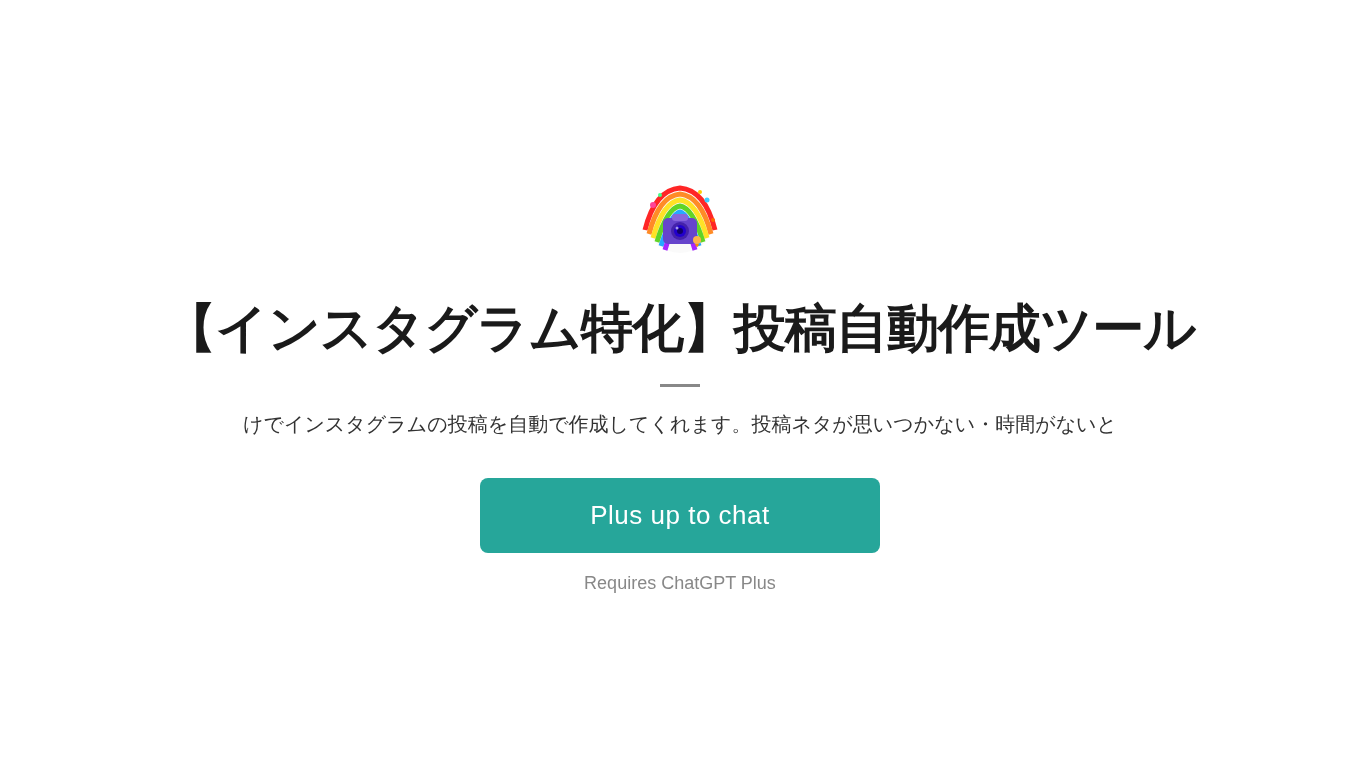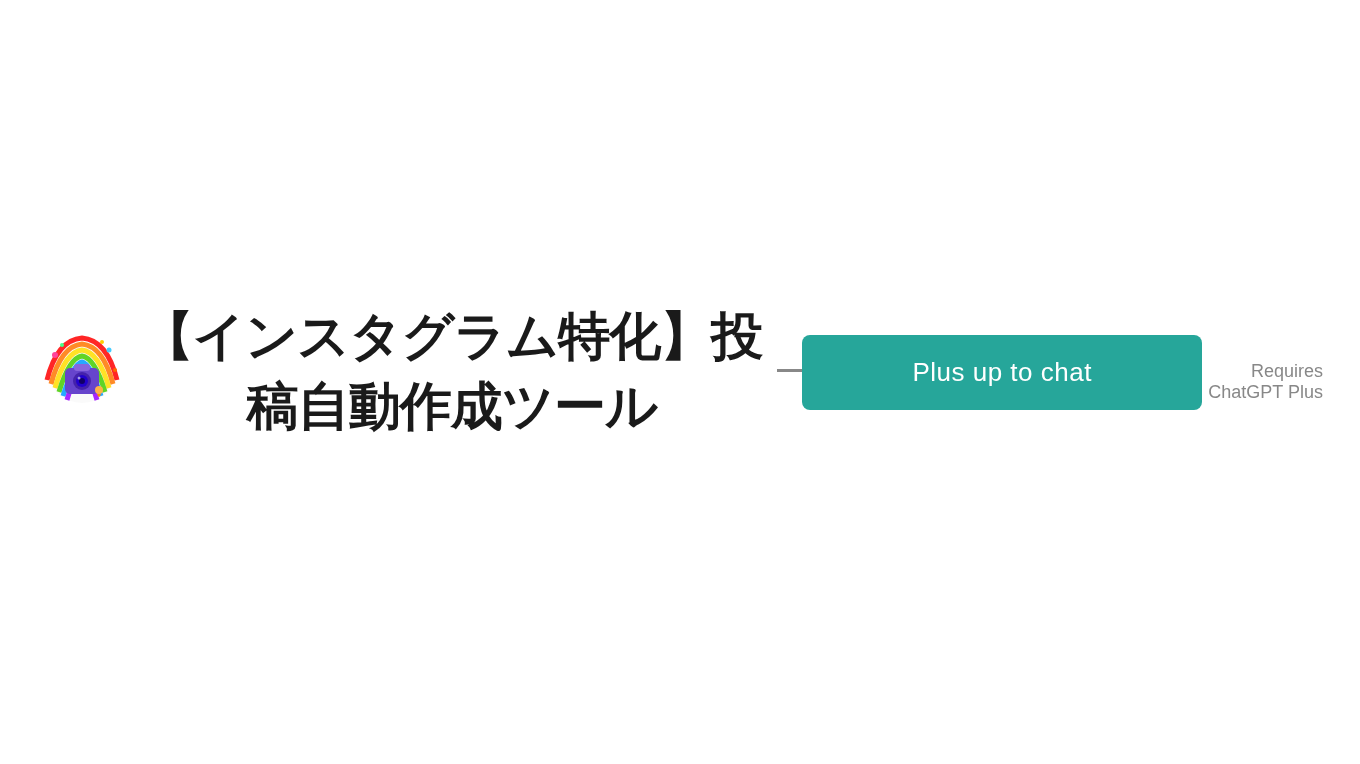--- a/index.html
+++ b/index.html
@@ -14,24 +14,24 @@
       background: #ffffff;
       font-family: -apple-system, BlinkMacSystemFont, 'Segoe UI', 'Hiragino Sans', 'Yu Gothic', sans-serif;
       display: flex;
       align-items: center;
       justify-content: center;
       overflow: hidden;
     }
 
     .main-container {
       display: flex;
-      flex-direction: row;
+      flex-direction: column;
       align-items: center;
       width: 100%;
-      padding: 40px 37px;
+      padding: 40px 17px;
     }
 
     .logo-container {
       margin-bottom: 30px;
     }
 
     .logo-svg {
       width: 90px;
       height: 90px;
     }
@@ -124,18 +124,19 @@
 
       <circle cx="62" cy="70" r="4" fill="#FFB347"></circle>
       <path d="M60,74 Q62,80 64,74" fill="#FF8C00"></path>
     </svg>
   </div>
 
   <h1 class="title">【インスタグラム特化】投稿自動作成ツール</h1>
 
   <div class="divider"></div>
 
+  <p class="description">けでインスタグラムの投稿を自動で作成してくれます。投稿ネタが思いつかない・時間がないと</p>
 
   <button class="signup-button">Plus up to chat</button>
 
   <p class="requires-text">Requires ChatGPT Plus</p>
 
 </div>
 
 </body></html>

